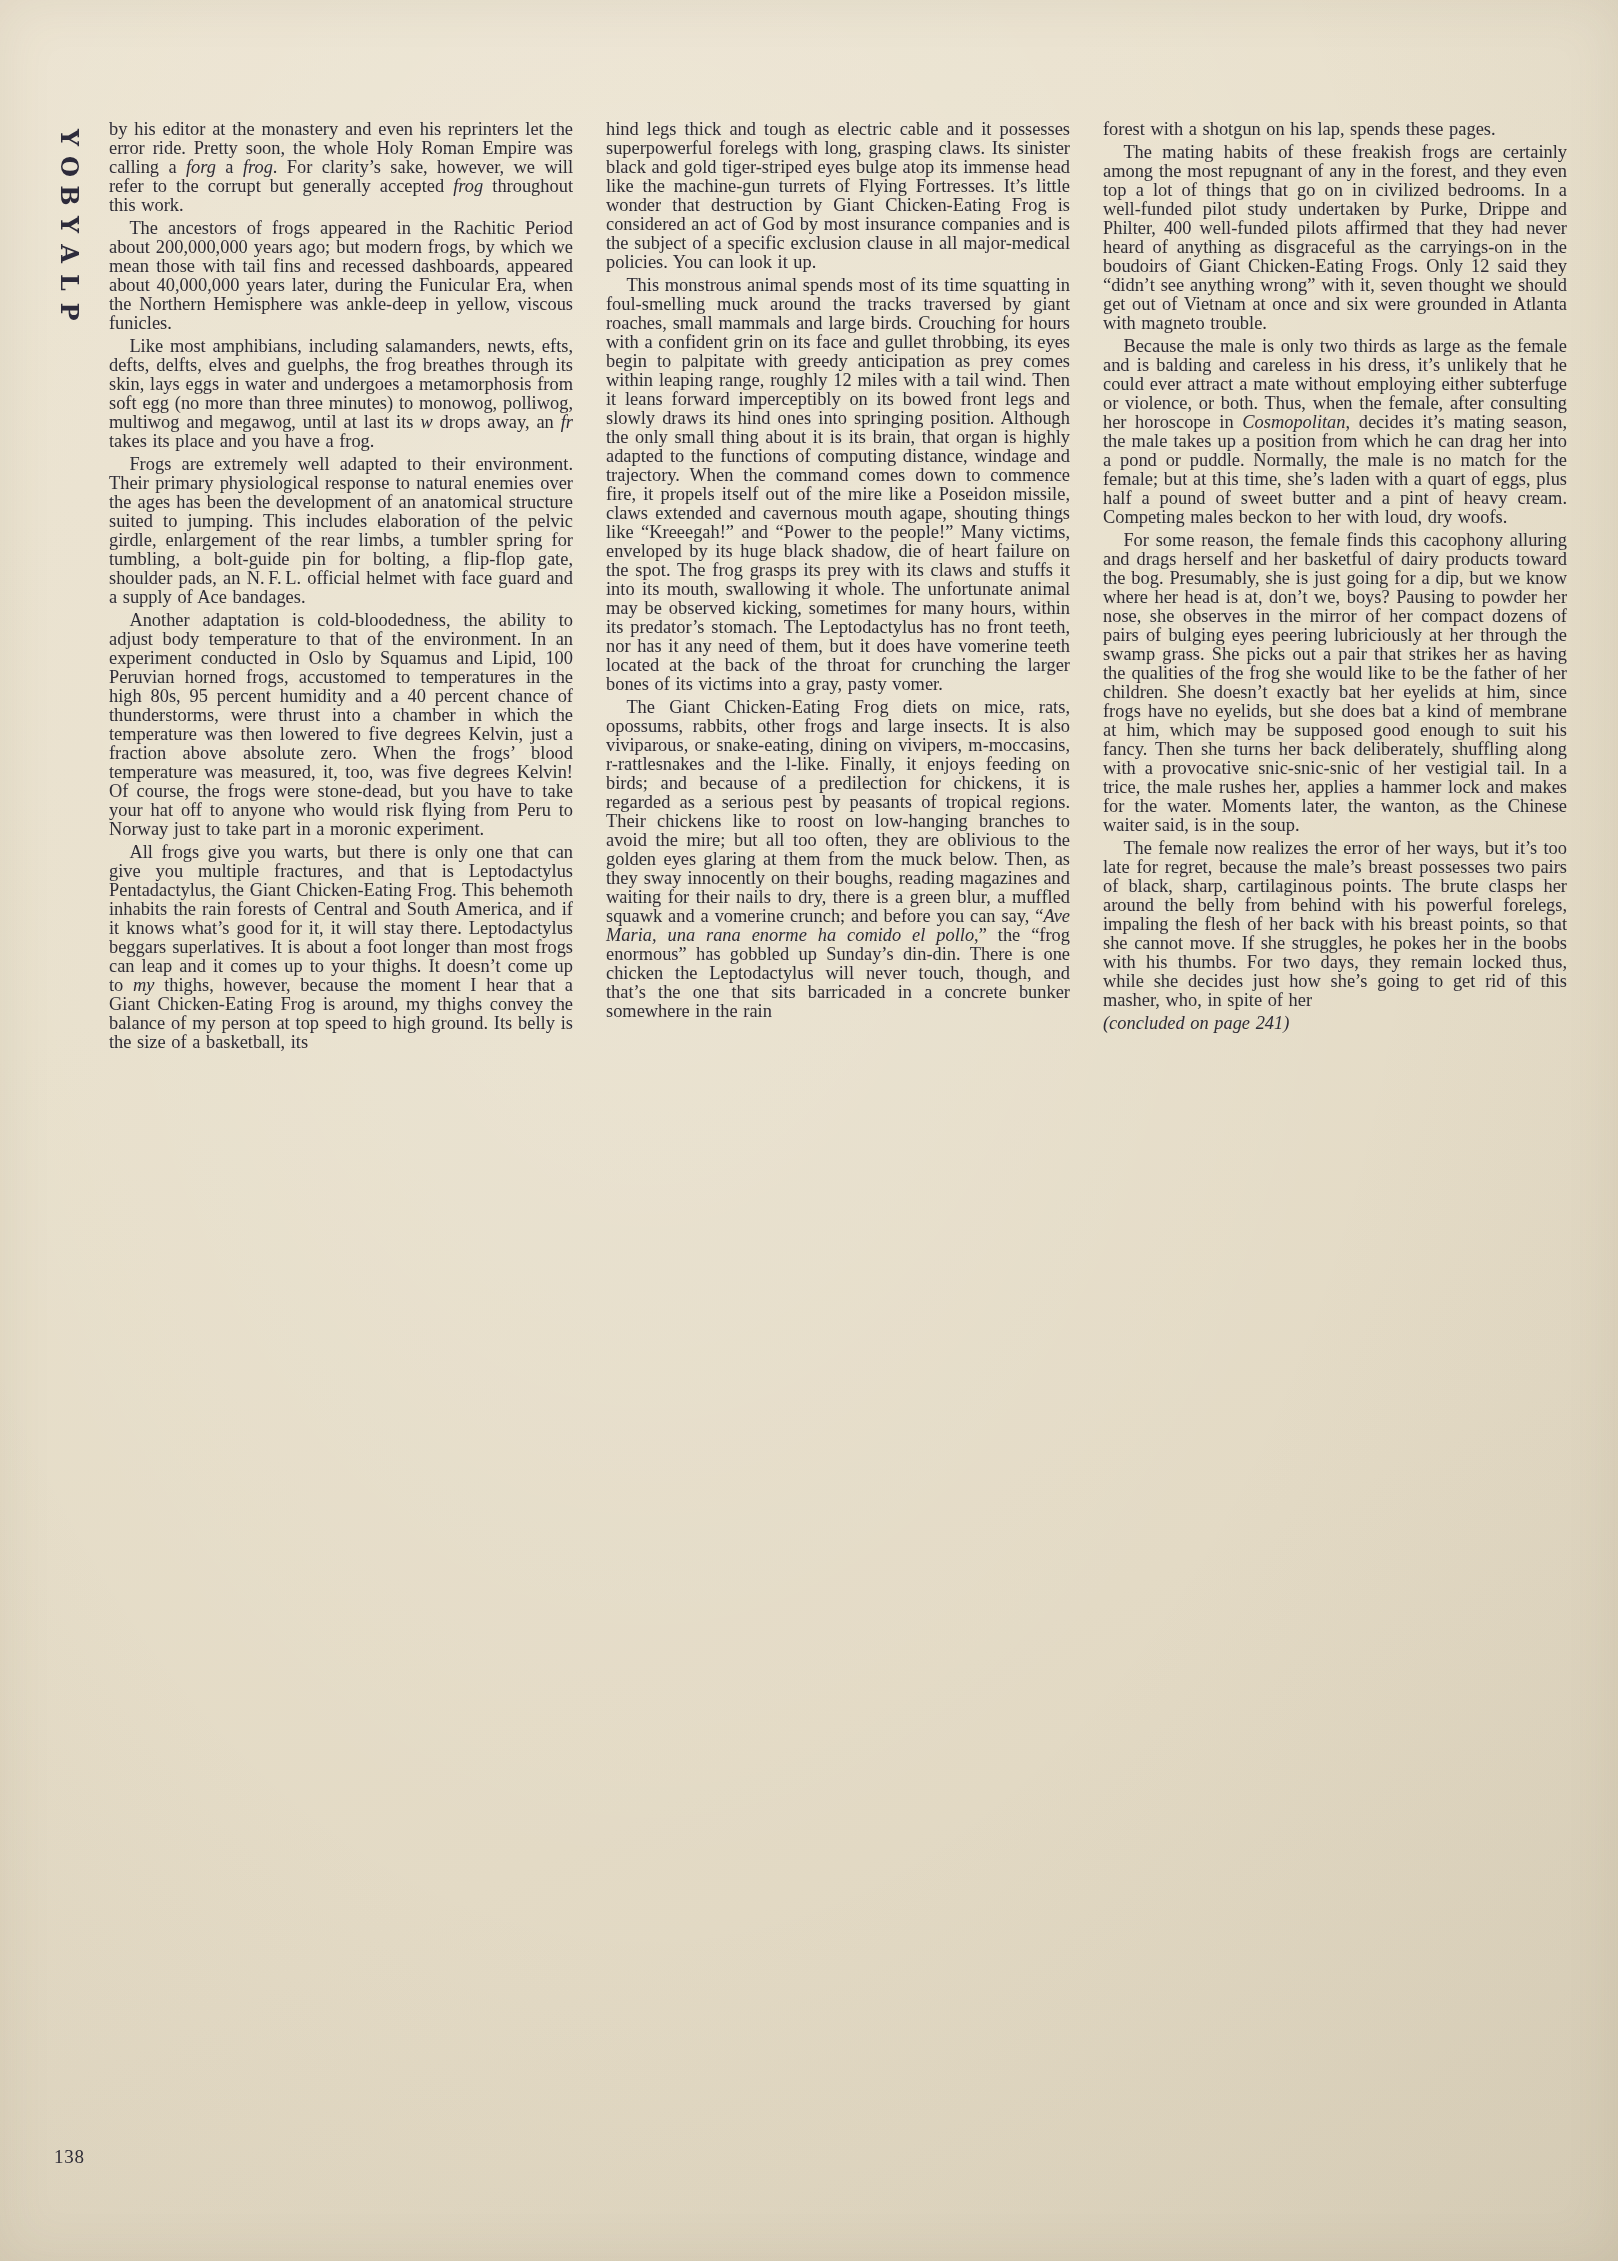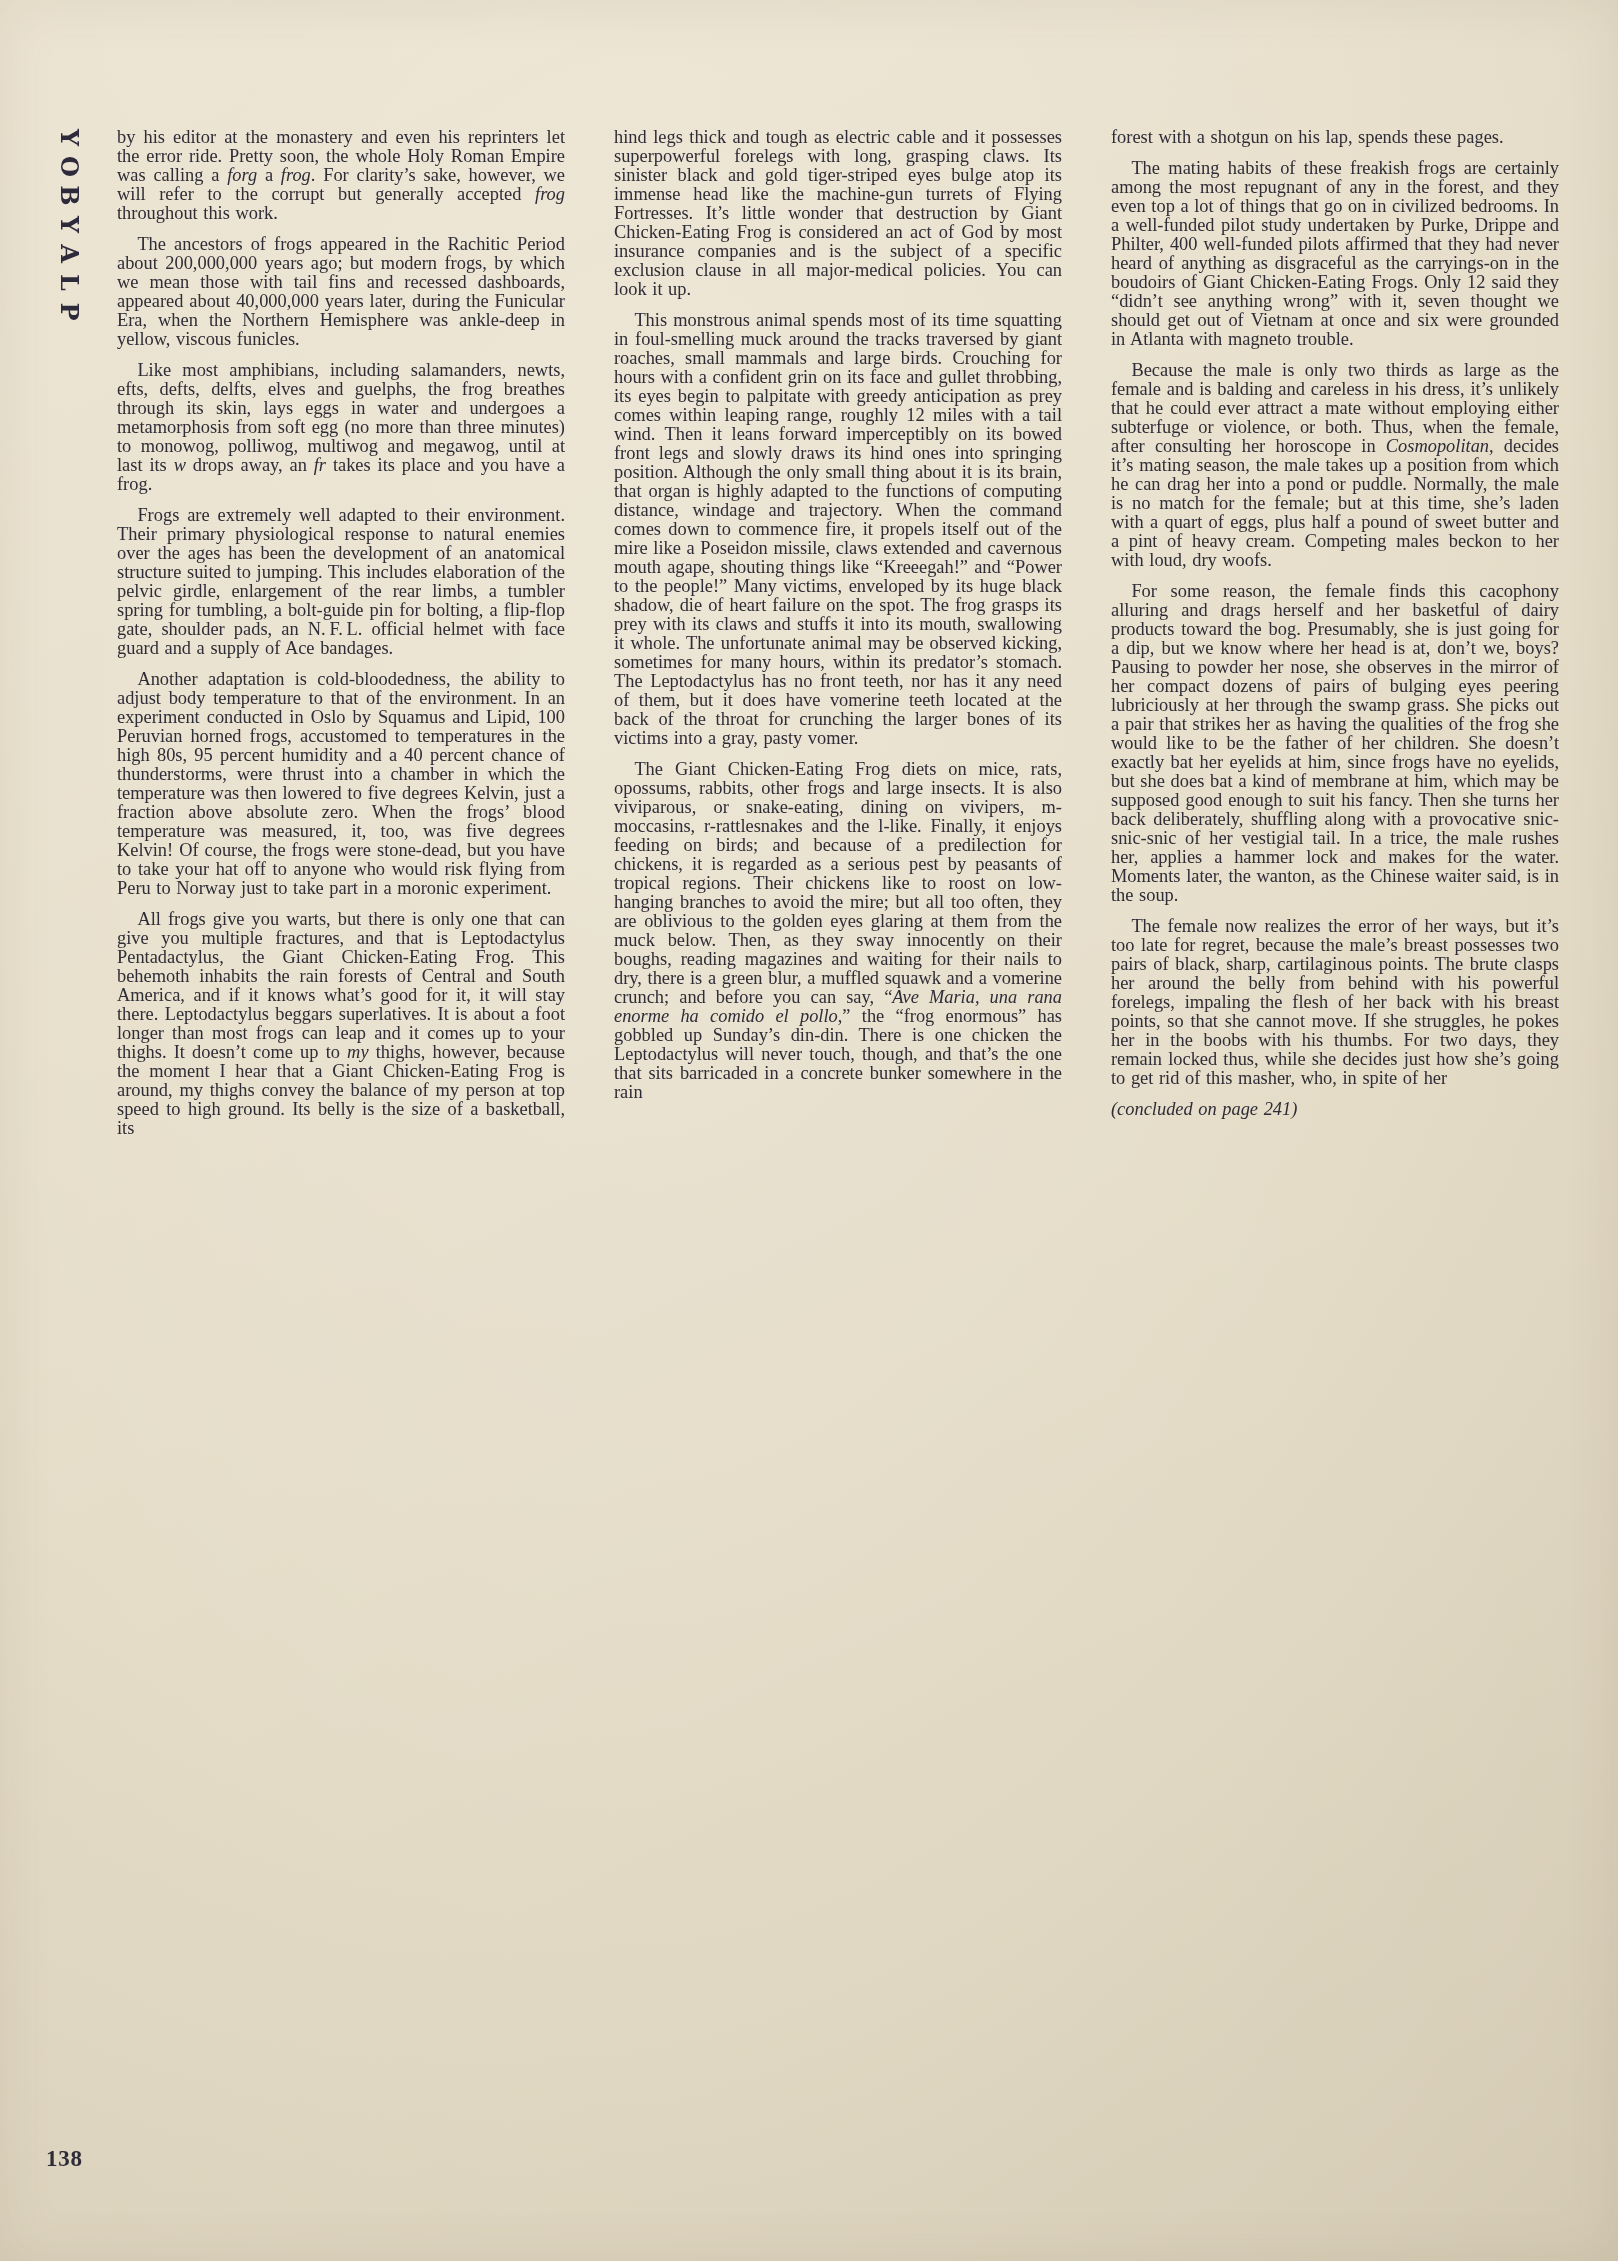--- a/index.html
+++ b/index.html
@@ -41,28 +41,28 @@
     gap: 25px;
   }
   .col {
     width: 472px;
     font-size: 18.4px;
     line-height: 19px;
     color: #2e2c36;
     text-align: justify;
     word-spacing: 1px;
   }
-  .col p { margin: 12px; }
+  .col p { margin: 4px; }
   .col p.indent { text-indent: 20.4px; }
   .col p.right { text-align: left; }
   .folio {
     position: absolute;
-    left: 46px; top: 2146px;
-    font-size: 23px;
-    font-weight: 700;
+    left: 54px; top: 2146px;
+    font-size: 19px;
+    font-weight: 400;
     color: #2e2c36;
     letter-spacing: 0.7px;
   }
 </style>
 </head>
 <body>
 
 <div class="page">
 
   <div class="spine">

